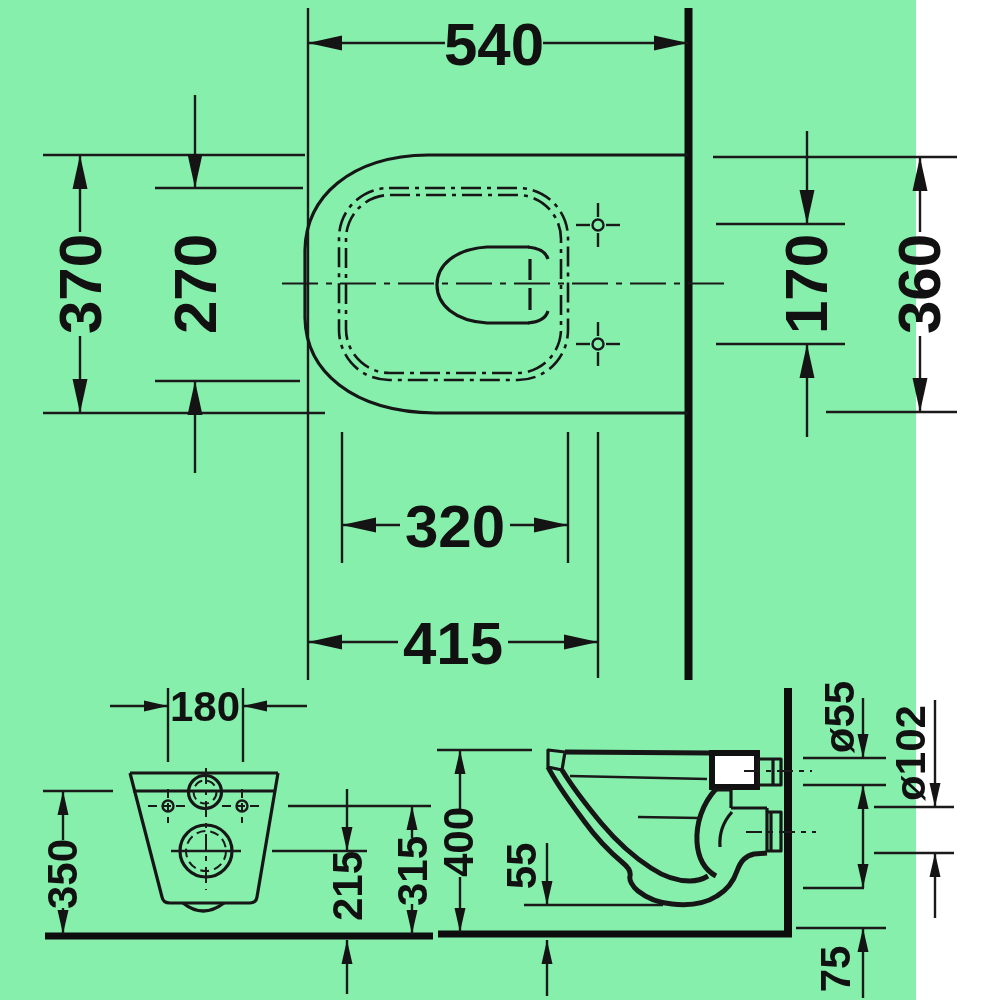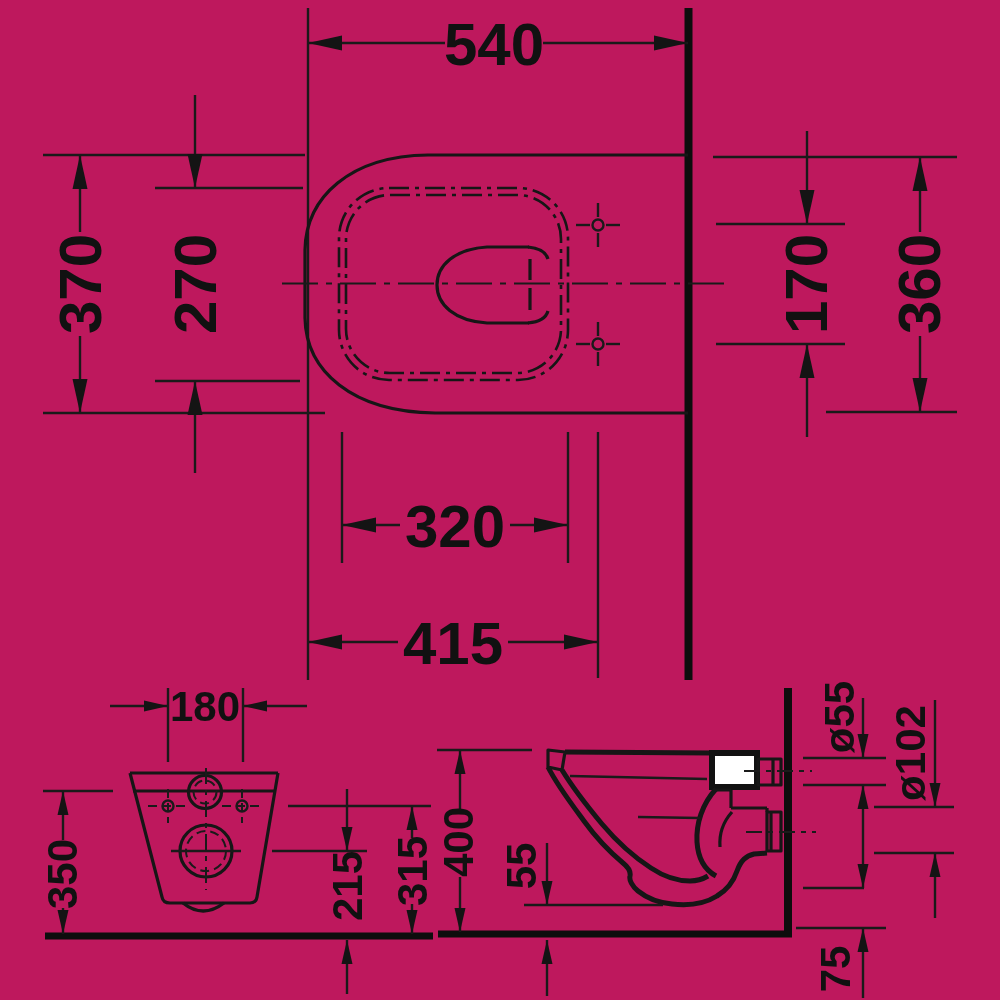--- a/index.html
+++ b/index.html
@@ -1,16 +1,16 @@
 <!DOCTYPE html>
 <html><head>
 <meta charset="utf-8">
 <style>
   html,body{margin:0;padding:0;background:#fff;}
-  #stage{width:1000px;height:1000px;background:#be185d;position:relative;}
+  #stage{width:916px;height:1000px;background:#86efac;position:relative;}
   svg{display:block;}
   .thin{stroke:#1a1a1a;stroke-width:2.4;fill:none;stroke-linecap:butt;}
   .shape{stroke:#161616;stroke-width:3.2;fill:none;stroke-linejoin:round;}
   .shape4{stroke:#161616;stroke-width:5;fill:none;stroke-linejoin:round;}
   .boxthick{stroke:#111;stroke-width:6;fill:#fff;stroke-linejoin:miter;}
   .thick{stroke:#0d0d0d;stroke-width:8;fill:none;}
   .ground{stroke:#0d0d0d;stroke-width:7;fill:none;}
   .arrow{fill:#141414;stroke:none;}
   .dashring{stroke:#161616;stroke-width:2.6;fill:none;stroke-dasharray:20 6 4 6;}
   .cline{stroke:#1a1a1a;stroke-width:2.2;fill:none;stroke-dasharray:36 8 6 8;}

